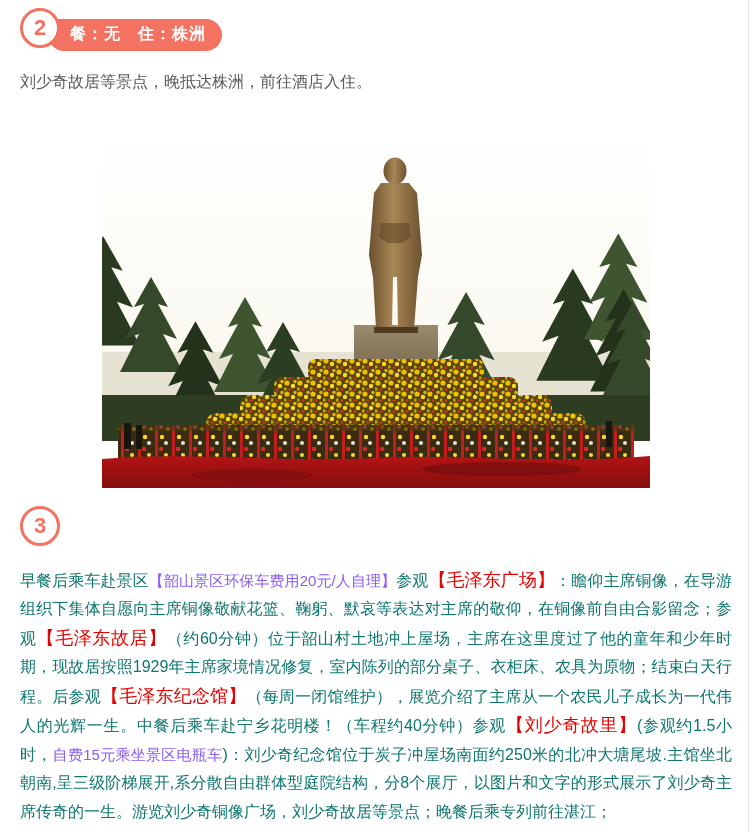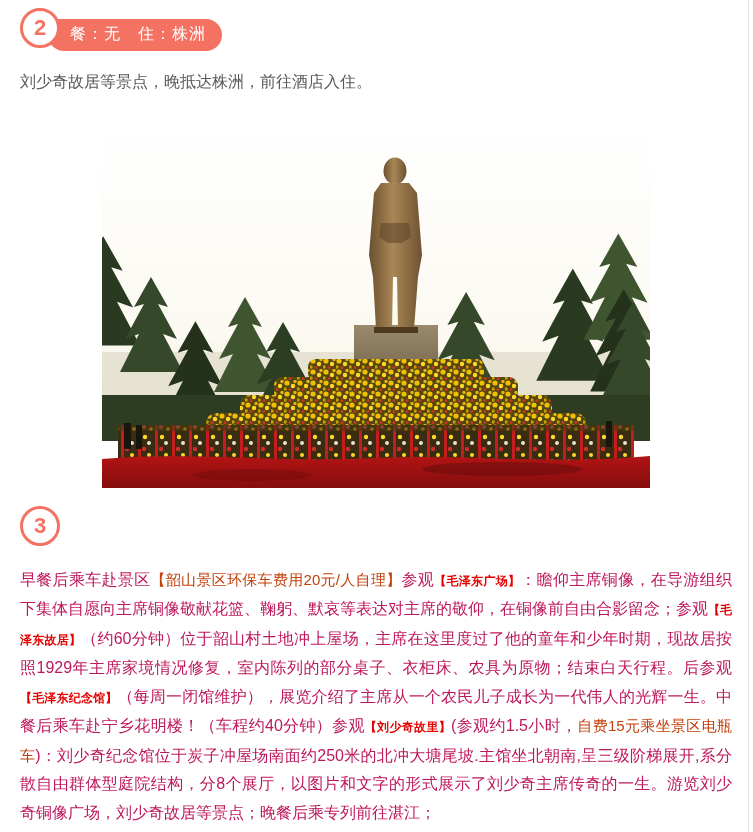--- a/index.html
+++ b/index.html
@@ -19,35 +19,35 @@
   .day-circle{
     position:absolute;left:0;top:0;width:34px;height:34px;
     border:3px solid var(--accent);border-radius:50%;
     background:#ffffff;color:var(--accent);
     font-size:22px;font-weight:bold;line-height:34px;text-align:center;
     z-index:2;
   }
   .day-pill{
     display:inline-block;margin-left:28px;margin-top:11px;
     background:var(--accent);color:#ffffff;
-    font-size:16px;font-weight:normal;
+    font-size:16px;font-weight:bold;
     padding:5px 16px 6px 22px;
     border-radius:4px 17px 17px 17px;
     letter-spacing:1px;
     z-index:1;position:relative;
   }
   
   .desc{
     color:#595959;font-size:16px;line-height:28.5px;
     margin:10px 0 0 0;text-align:justify;
     max-width:713px;
   }
-  .seg-normal{color:#be185d;}
-  .seg-red-note{color:#c2410c;font-size:15px;}
-  .seg-red-bold{color:#e60000;font-weight:bold;font-size:12px;}
+  .seg-normal{color:#0f766e;}
+  .seg-red-note{color:#8b5cf6;font-size:15px;}
+  .seg-red-bold{color:#e60000;font-weight:normal;font-size:18px;}
   
   .photo-wrap{margin:30px 0 18px 82px;width:548px;height:361px;line-height:0;}
   .photo-wrap svg{display:block;}
   .day3{margin-top:2px;}
 </style>
 </head>
 <body>
 
 <div class="page" style="--accent:#f47262;">
   <div class="inner">

